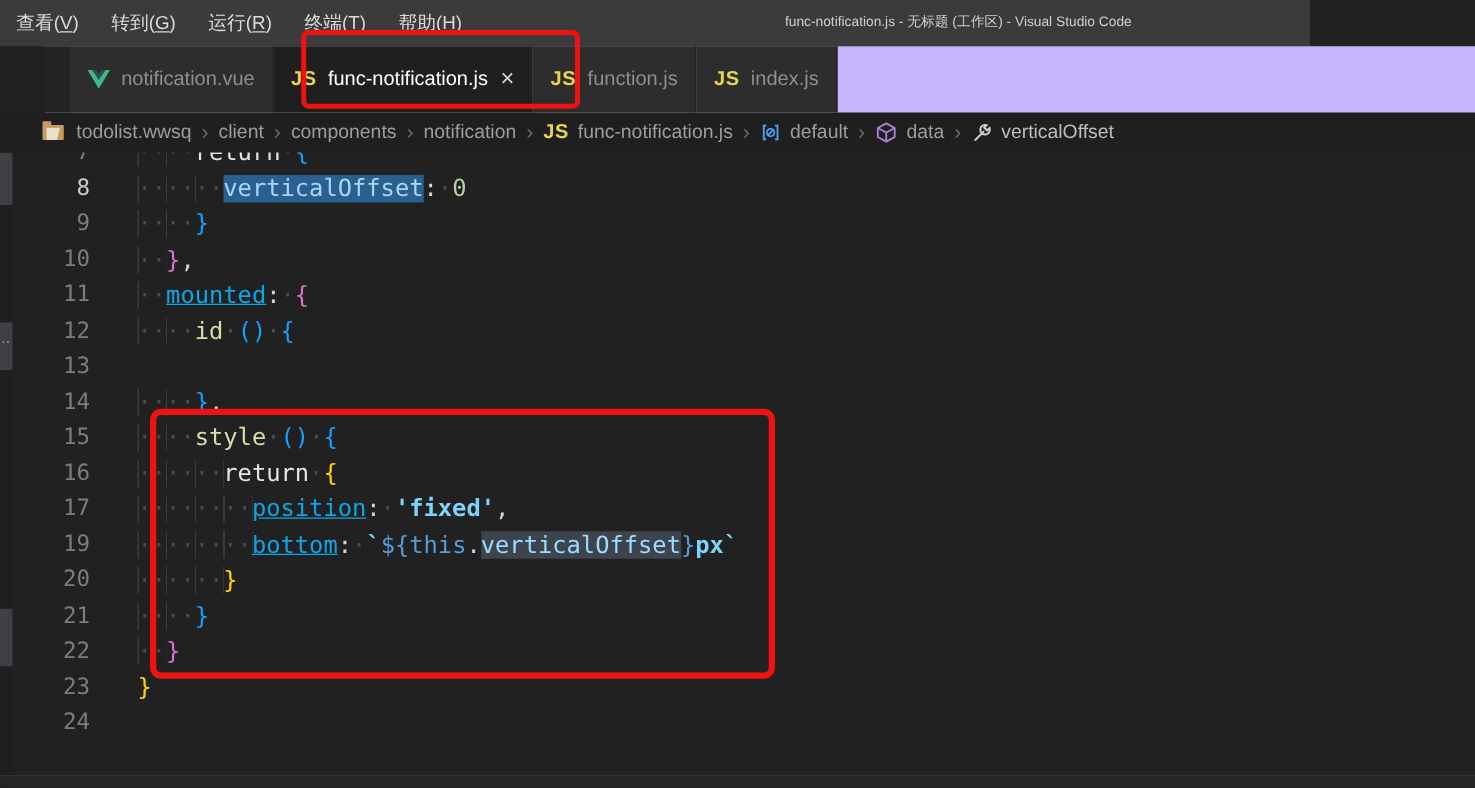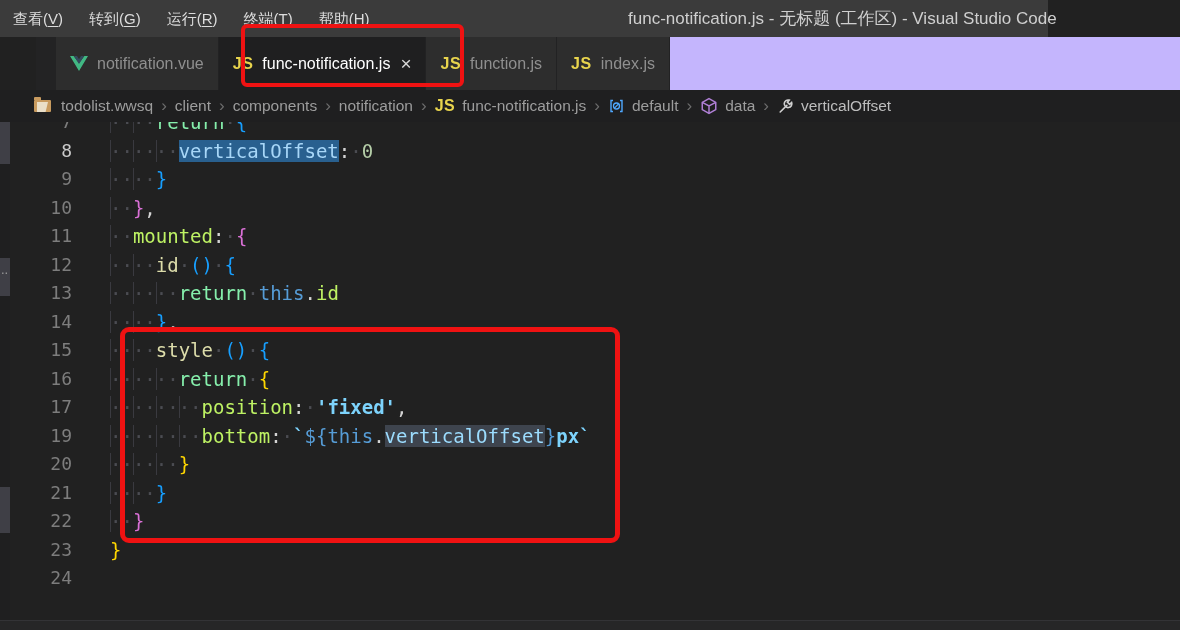--- a/index.html
+++ b/index.html
@@ -7,21 +7,21 @@
               font-family:"Liberation Sans", sans-serif; }
   #app { position:relative; width:1180px; height:630px; background:#212121; }
 
   
   .titlebar { position:absolute; left:0; top:0; width:1048px; height:37px;
               background:#3b3b3b; z-index:6; display:flex; align-items:center; }
   .menu-item { color:#dcdcdc; font-size:15px; padding:0 13px; height:37px;
                line-height:37px; cursor:default; }
   .menu-item u { text-decoration:underline; text-underline-offset:2px; }
   .window-title { position:absolute; left:628px; top:0; height:37px; line-height:37px;
-                  color:#cfcfcf; font-size:17px; white-space:nowrap; }
+                  color:#cfcfcf; font-size:11px; white-space:nowrap; }
 
   
   .tabbar { position:absolute; left:0; top:37px; width:1180px; height:53px;
             background:#c4b5fd; z-index:6; display:flex;margin-left:36px; }
   .tab { height:53px; display:flex; align-items:center; padding:0 14px;
          background:#2d2d2d; border-right:1px solid #222223; color:#8f8f8f;
          font-size:16px; white-space:nowrap; }
   .tab.active { background:#1f1f20; color:#ffffff; }
   .tab .label { margin-left:9px; }
   .tab-spacer { width:20px; background:#232324; }
@@ -52,22 +52,22 @@
   
   .editor { position:absolute; left:0; top:0; width:1180px; height:630px; background:#212121; }
   .code-lines { position:absolute; left:0; top:108px; width:1180px; z-index:1; }
   .code-line { display:flex; font-family:"DejaVu Sans Mono", monospace;
                font-size:19px; line-height:28.5px; height:28.5px; white-space:pre; }
   .gutter { display:inline-block; width:72px; text-align:right; color:#7d7d7d;
             font-size:18px; flex:0 0 72px; }
   .gutter.active { color:#cacaca; }
   .line-content { padding-left:38px; }
   .tok { white-space:pre; }
-  .kw   { color:#86efac; }
-  .prop { color:#bef264; }
+  .kw   { color:#e5e5e5; }
+  .prop { color:#0ea5e9;text-decoration:underline; }
   .fn   { color:#dcdcaa; }
   .str  { color:#7dd3fc;font-weight:bold; }
   .num  { color:#b5cea8; }
   .this { color:#569cd6; }
   .p    { color:#d4d4d4; }
   .b1   { color:#ffd700; }
   .b2   { color:#da70d6; }
   .b3   { color:#179fff; }
   .ws, .indent { color:#4b4c52; }
   .indent { background:repeating-linear-gradient(90deg,#3a3a40 0 1px,transparent 1px 2ch); }
@@ -97,21 +97,21 @@
 <div id="app">
 
   <div class="editor">
     <div class="code-lines">
         <div class="code-line"><span class="gutter">7</span><span class="line-content"><span class="tok indent">····</span><span class="tok kw">return</span><span class="tok ws">·</span><span class="tok b3">{</span></span></div>
         <div class="code-line"><span class="gutter active">8</span><span class="line-content"><span class="tok indent">······</span><span class="tok sel-prop">verticalOffset</span><span class="tok p">:</span><span class="tok ws">·</span><span class="tok num">0</span></span></div>
         <div class="code-line"><span class="gutter">9</span><span class="line-content"><span class="tok indent">····</span><span class="tok b3">}</span></span></div>
         <div class="code-line"><span class="gutter">10</span><span class="line-content"><span class="tok indent">··</span><span class="tok b2">}</span><span class="tok p">,</span></span></div>
         <div class="code-line"><span class="gutter">11</span><span class="line-content"><span class="tok indent">··</span><span class="tok prop">mounted</span><span class="tok p">:</span><span class="tok ws">·</span><span class="tok b2">{</span></span></div>
         <div class="code-line"><span class="gutter">12</span><span class="line-content"><span class="tok indent">····</span><span class="tok fn">id</span><span class="tok ws">·</span><span class="tok b3">()</span><span class="tok ws">·</span><span class="tok b3">{</span></span></div>
-        <div class="code-line"><span class="gutter">13</span><span class="line-content"><span class="tok indent">······</span><span class="tok kw">return</span><span class="tok ws">·</span><span class="tok this">this</span><span class="tok p">.</span><span class="tok prop">id</span></span></div>
+        <div class="code-line"><span class="gutter">13</span></div>
         <div class="code-line"><span class="gutter">14</span><span class="line-content"><span class="tok indent">····</span><span class="tok b3">}</span><span class="tok p">,</span></span></div>
         <div class="code-line"><span class="gutter">15</span><span class="line-content"><span class="tok indent">····</span><span class="tok fn">style</span><span class="tok ws">·</span><span class="tok b3">()</span><span class="tok ws">·</span><span class="tok b3">{</span></span></div>
         <div class="code-line"><span class="gutter">16</span><span class="line-content"><span class="tok indent">······</span><span class="tok kw">return</span><span class="tok ws">·</span><span class="tok b1">{</span></span></div>
         <div class="code-line"><span class="gutter">17</span><span class="line-content"><span class="tok indent">········</span><span class="tok prop">position</span><span class="tok p">:</span><span class="tok ws">·</span><span class="tok str">'fixed'</span><span class="tok p">,</span></span></div>
         <div class="code-line"><span class="gutter">19</span><span class="line-content"><span class="tok indent">········</span><span class="tok prop">bottom</span><span class="tok p">:</span><span class="tok ws">·</span><span class="tok str">`</span><span class="tok this">${this</span><span class="tok p">.</span><span class="tok occ">verticalOffset</span><span class="tok this">}</span><span class="tok str">px`</span></span></div>
         <div class="code-line"><span class="gutter">20</span><span class="line-content"><span class="tok indent">······</span><span class="tok b1">}</span></span></div>
         <div class="code-line"><span class="gutter">21</span><span class="line-content"><span class="tok indent">····</span><span class="tok b3">}</span></span></div>
         <div class="code-line"><span class="gutter">22</span><span class="line-content"><span class="tok indent">··</span><span class="tok b2">}</span></span></div>
         <div class="code-line"><span class="gutter">23</span><span class="line-content"><span class="tok b1">}</span></span></div>
         <div class="code-line"><span class="gutter">24</span><span class="line-content"></span></div>

